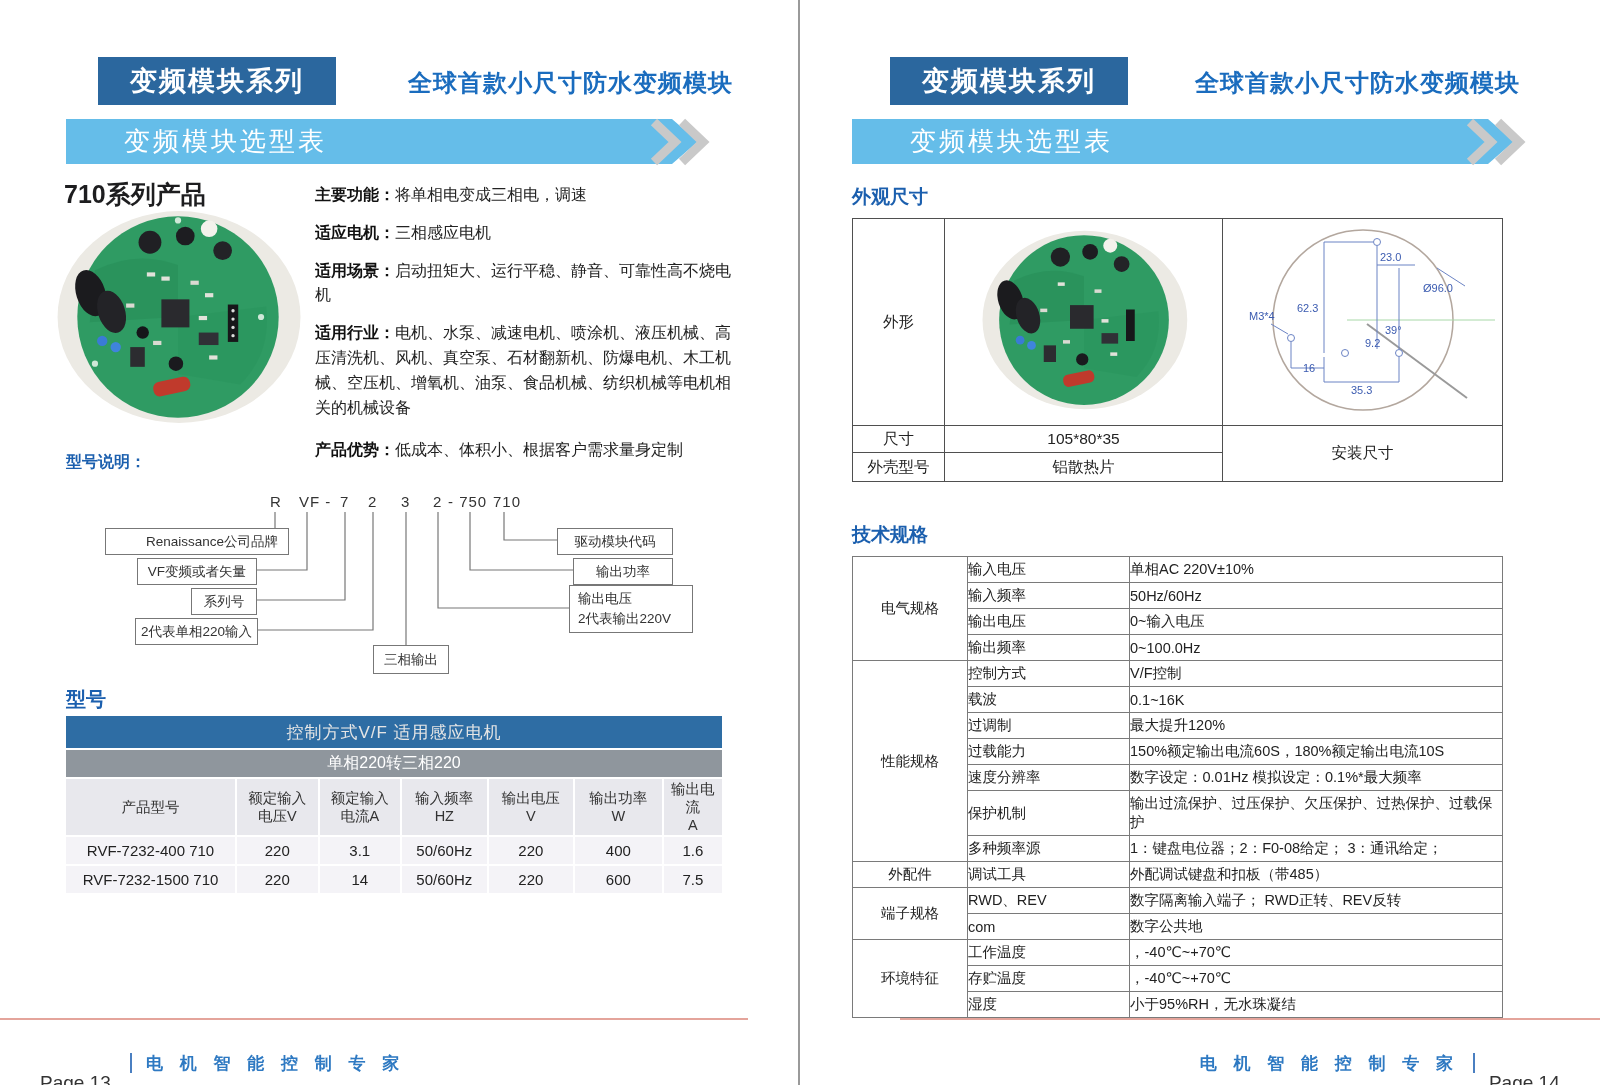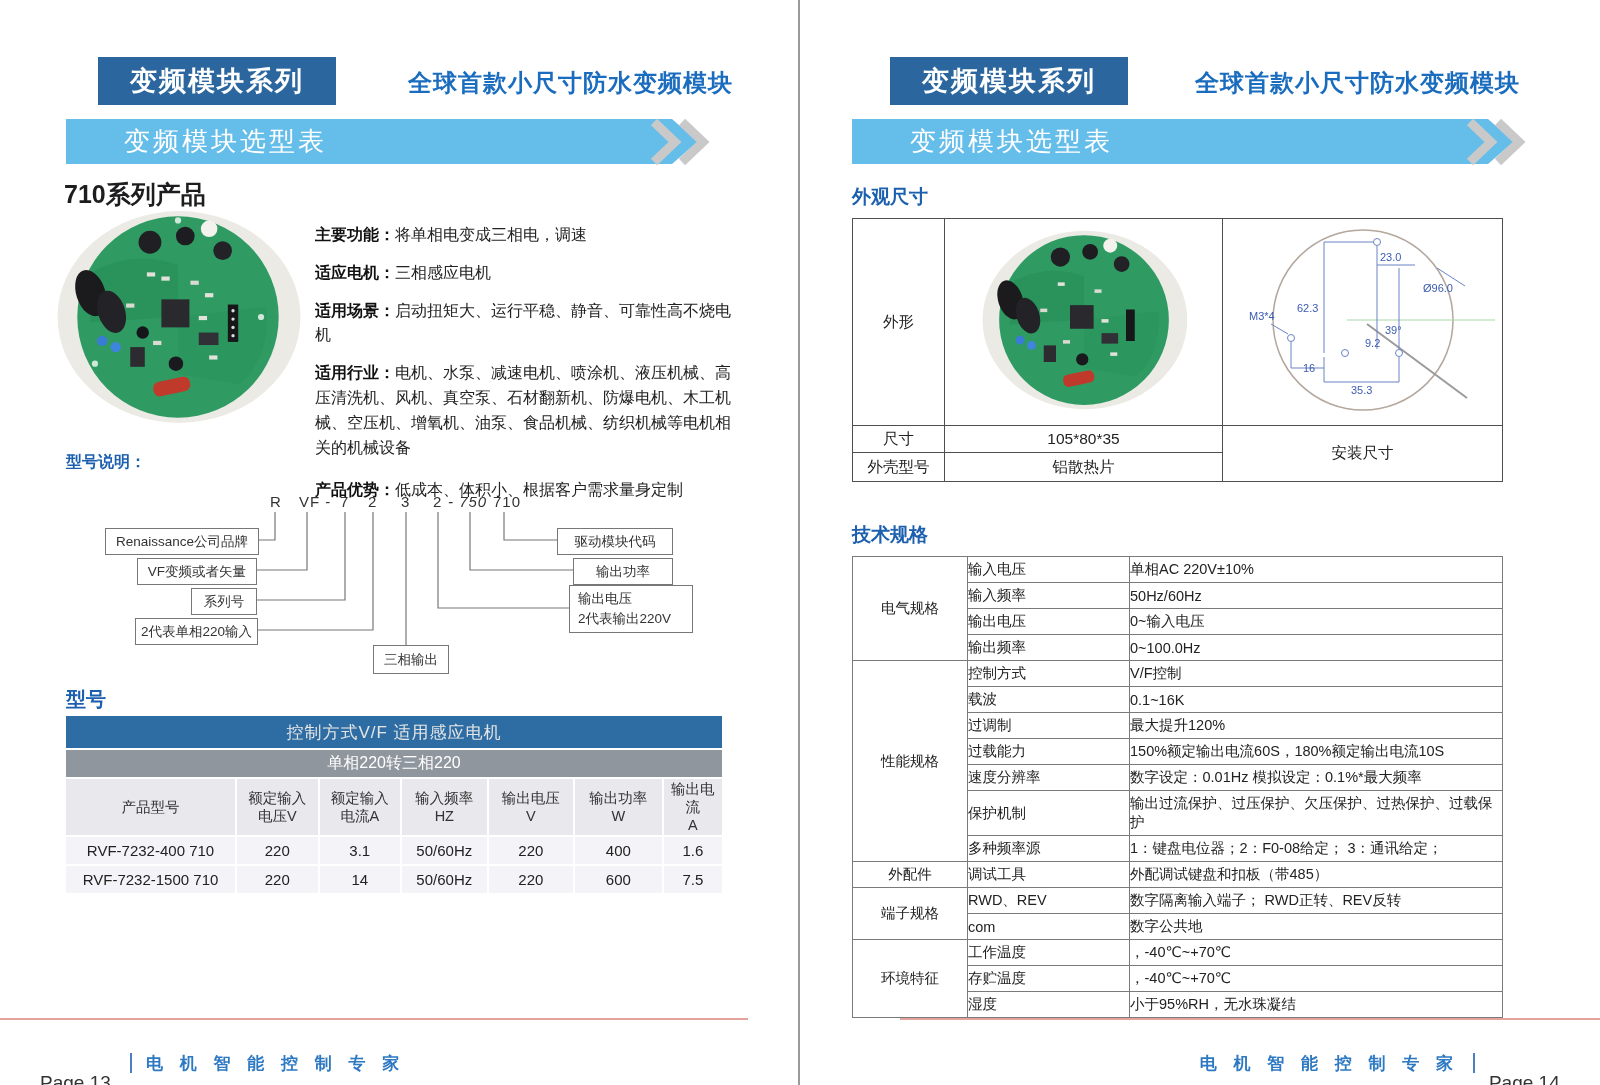--- a/index.html
+++ b/index.html
@@ -108,21 +108,21 @@
       <rect x="146" y="82" width="8" height="4" fill="#e2e2da"></rect>
     <rect x="70" y="92" width="8" height="4" fill="#dadad2"></rect>
       <rect x="140" y="104" width="8" height="4" fill="#e2e2da"></rect>
     <rect x="96" y="128" width="8" height="4" fill="#dadad2"></rect>
       <rect x="150" y="142" width="8" height="4" fill="#e2e2da"></rect>
     <circle cx="200" cy="105" r="3" fill="#cfe8d8"></circle>
       <circle cx="120" cy="12" r="3" fill="#cfe8d8"></circle>
     <circle cx="40" cy="150" r="3" fill="#cfe8d8"></circle>
   </svg>
 
-  <div class="abs features" style="left:315px;top:183px;margin-top:40px;">
+  <div class="abs features" style="left:315px;top:183px;">
     <div class="feature"><b>主要功能：</b><span>将单相电变成三相电，调速</span></div>
     <div class="feature"><b>适应电机：</b><span>三相感应电机</span></div>
     <div class="feature"><b>适用场景：</b><span>启动扭矩大、运行平稳、静音、可靠性高不烧电机</span></div>
     <div class="feature"><b>适用行业：</b><span>电机、水泵、减速电机、喷涂机、液压机械、高压清洗机、风机、真空泵、石材翻新机、防爆电机、木工机械、空压机、增氧机、油泵、食品机械、纺织机械等电机相关的机械设备</span></div>
     <div class="feature" style="margin-top:18px;"><b>产品优势：</b><span>低成本、体积小、根据客户需求量身定制</span></div>
   </div>
 
   <div class="abs sec-title" style="left:66px;top:452px;font-size:16px;">型号说明：</div>
 
   <div class="abs diagram" style="left:66px;top:488px;">
@@ -135,24 +135,24 @@
       <polyline points="372,24 372,120 503,120" stroke="#777" stroke-width="1.2" fill="none"></polyline>
       <polyline points="404,24 404,82 507,82" stroke="#777" stroke-width="1.2" fill="none"></polyline>
       <polyline points="438,24 438,52 491,52" stroke="#777" stroke-width="1.2" fill="none"></polyline>
     </svg>
     <span class="code-part" style="left:204px;">R</span>
     <span class="code-part" style="left:233px;">VF -</span>
     <span class="code-part" style="left:274px;">7</span>
     <span class="code-part" style="left:302px;">2</span>
     <span class="code-part" style="left:335px;">3</span>
     <span class="code-part" style="left:367px;">2</span>
-    <span class="code-part" style="left:382px;font-style:italic;">- 750</span>
+    <span class="code-part" style="left:382px;">- 750</span>
     <span class="code-part" style="left:427px;">710</span>
 
-    <div class="dbox" style="left:39px;top:40px;width:152px;height:25px;">Renaissance公司品牌</div>
+    <div class="dbox" style="left:39px;top:40px;width:152px;height:25px;padding-left:30px;">Renaissance公司品牌</div>
     <div class="dbox" style="left:71px;top:70px;width:118px;height:25px;">VF变频或者矢量</div>
     <div class="dbox" style="left:125px;top:100px;width:64px;height:25px;">系列号</div>
     <div class="dbox" style="left:69px;top:130px;width:121px;height:25px;">2代表单相220输入</div>
     <div class="dbox" style="left:307px;top:157px;width:74px;height:27px;">三相输出</div>
     <div class="dbox" style="left:491px;top:40px;width:114px;height:25px;">驱动模块代码</div>
     <div class="dbox" style="left:507px;top:70px;width:98px;height:25px;">输出功率</div>
     <div class="dbox two-line" style="left:503px;top:97px;width:114px;height:46px;">
       <span>输出电压</span>
       <span>2代表输出220V</span>
     </div>

